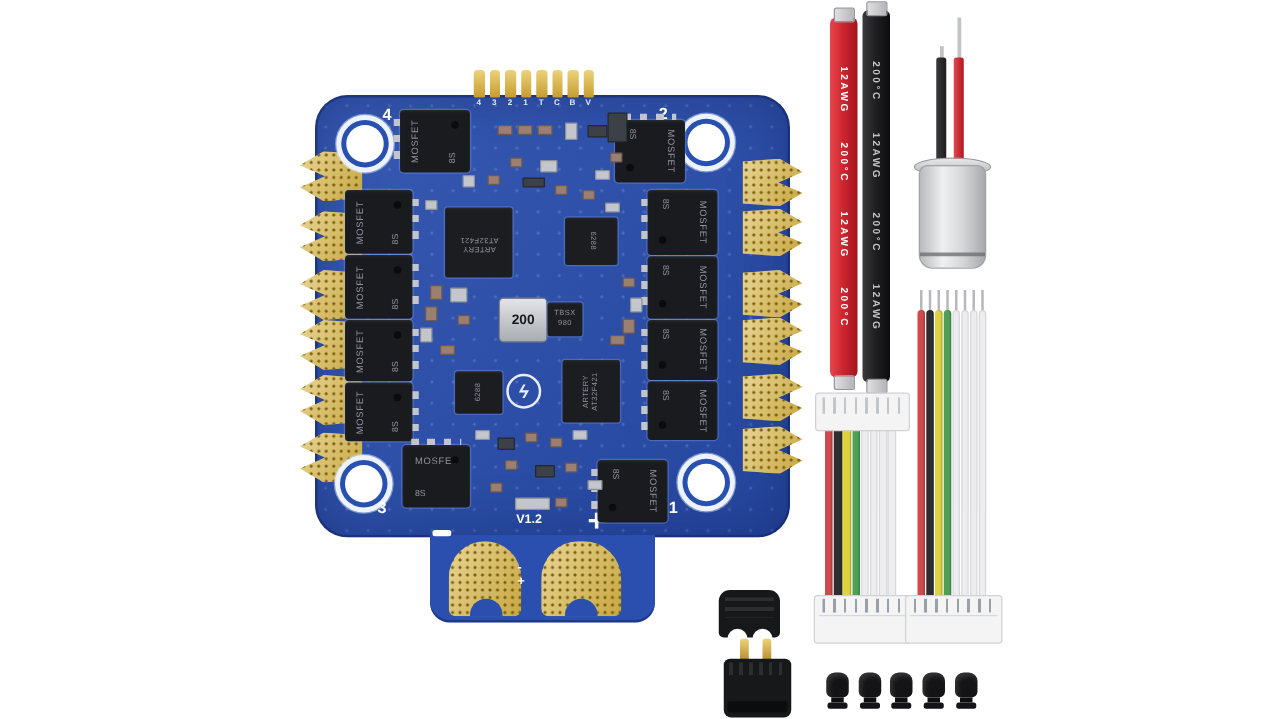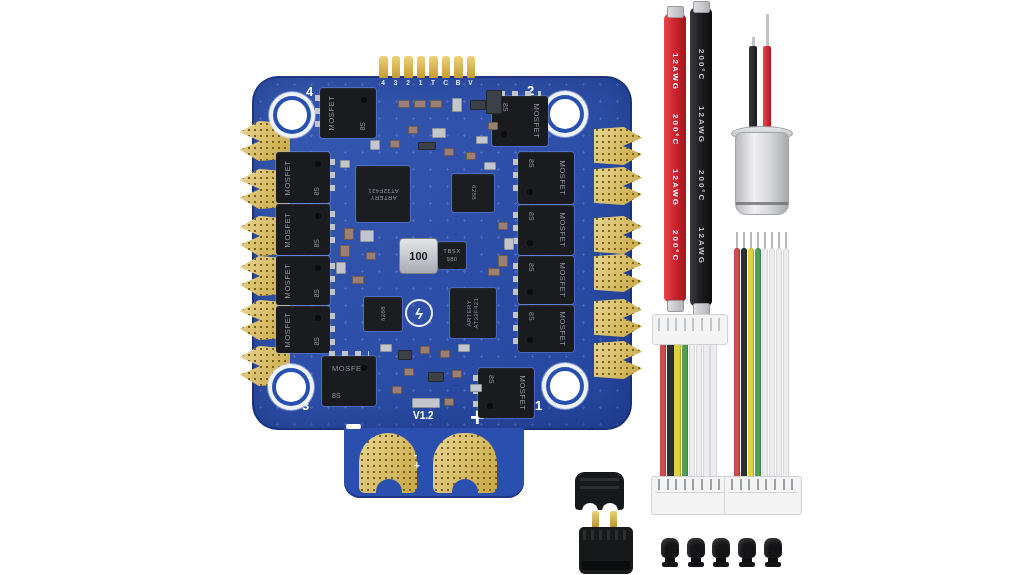--- a/index.html
+++ b/index.html
@@ -123,21 +123,21 @@
     <div class="abs chip" style="left:356px;top:166px;width:54px;height:56px;">
       <div class="ct r180">
         <span>ARTERY</span><br>
         <span>AT32F421</span>
       </div>
     </div>
     <div class="abs chip" style="left:452px;top:174px;width:42px;height:38px;">
       <span class="ct r90">6288</span>
     </div>
     <div class="abs inductor" style="left:399px;top:238px;width:37px;height:34px;">
-      <span>100</span>
+      <span>200</span>
     </div>
     <div class="abs chip" style="left:438px;top:242px;width:28px;height:27px;">
       <span class="ct">TBSX 980</span>
     </div>
     <div class="abs chip" style="left:450px;top:288px;width:46px;height:50px;">
       <div class="ct rm90">
         <span>ARTERY</span><br>
         <span>AT32F421</span>
       </div>
     </div>

